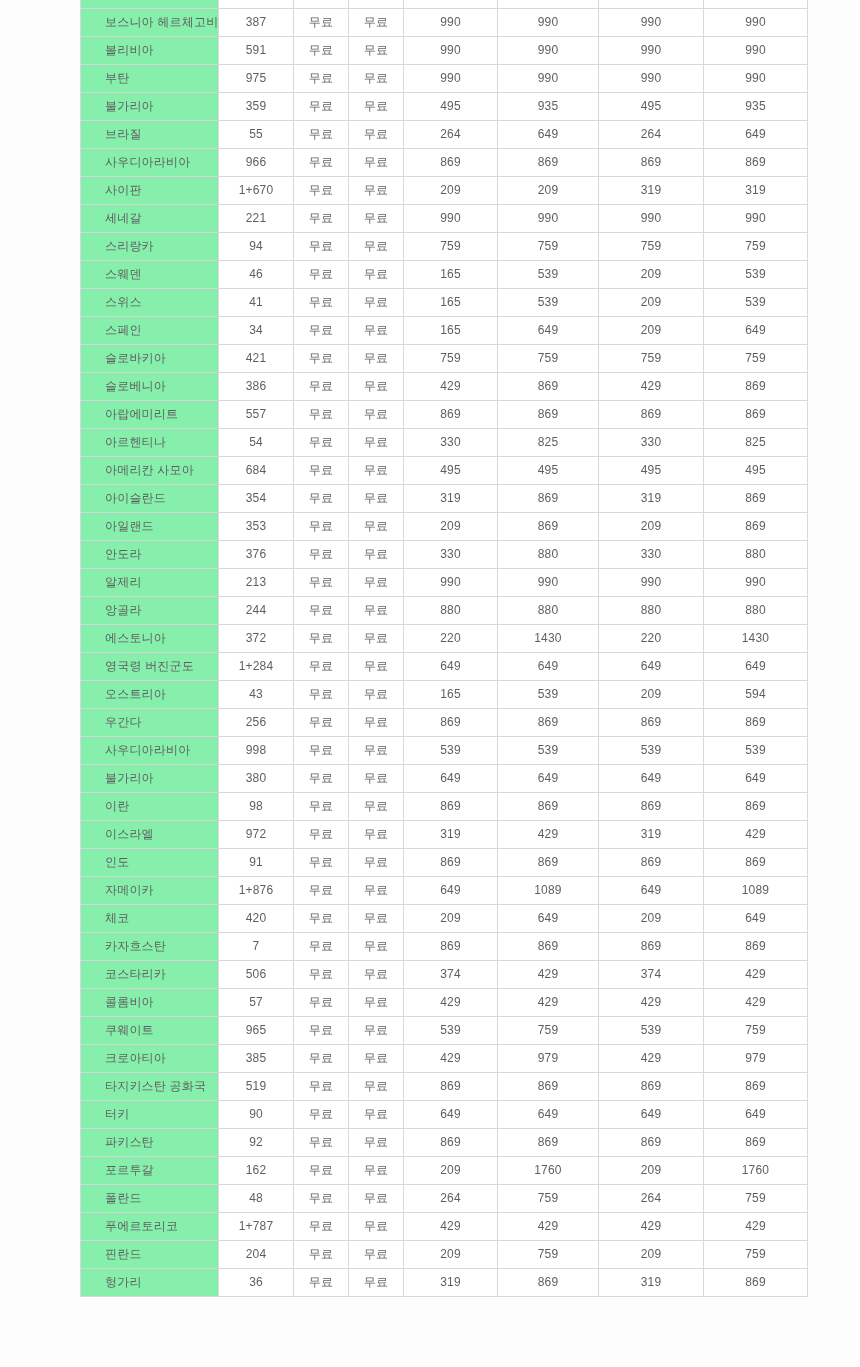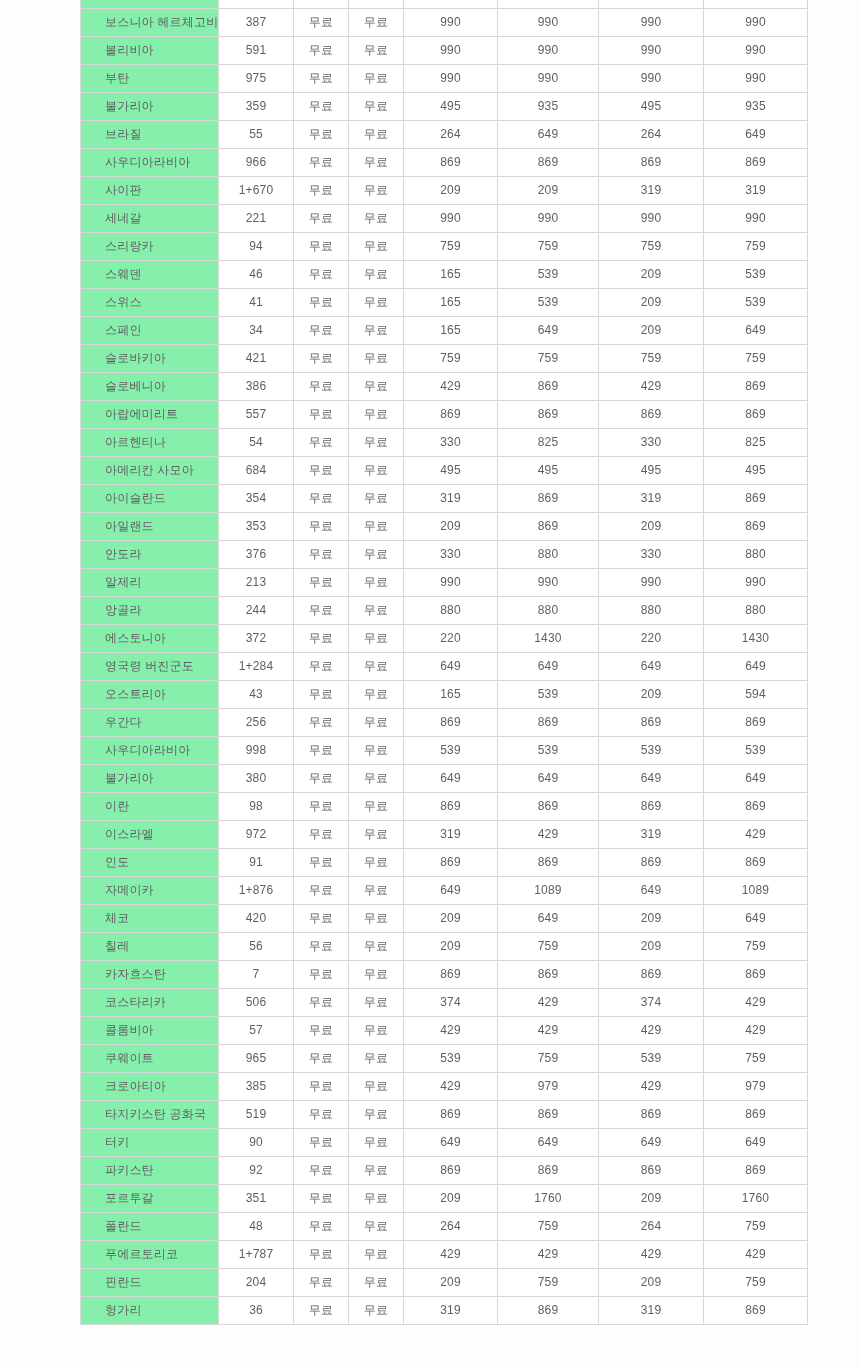--- a/index.html
+++ b/index.html
@@ -398,30 +398,20 @@
           <td class="name">체코</td>
           <td>420</td>
           <td>무료</td>
           <td>무료</td>
           <td>209</td>
           <td>649</td>
           <td>209</td>
           <td>649</td>
         </tr>
         <tr>
-          <td class="name">칠레</td>
-          <td>56</td>
-          <td>무료</td>
-          <td>무료</td>
-          <td>209</td>
-          <td>759</td>
-          <td>209</td>
-          <td>759</td>
-        </tr>
-        <tr>
           <td class="name">카자흐스탄</td>
           <td>7</td>
           <td>무료</td>
           <td>무료</td>
           <td>869</td>
           <td>869</td>
           <td>869</td>
           <td>869</td>
         </tr>
         <tr>
@@ -489,21 +479,21 @@
           <td>92</td>
           <td>무료</td>
           <td>무료</td>
           <td>869</td>
           <td>869</td>
           <td>869</td>
           <td>869</td>
         </tr>
         <tr>
           <td class="name">포르투갈</td>
-          <td>351</td>
+          <td>162</td>
           <td>무료</td>
           <td>무료</td>
           <td>209</td>
           <td>1760</td>
           <td>209</td>
           <td>1760</td>
         </tr>
         <tr>
           <td class="name">폴란드</td>
           <td>48</td>

